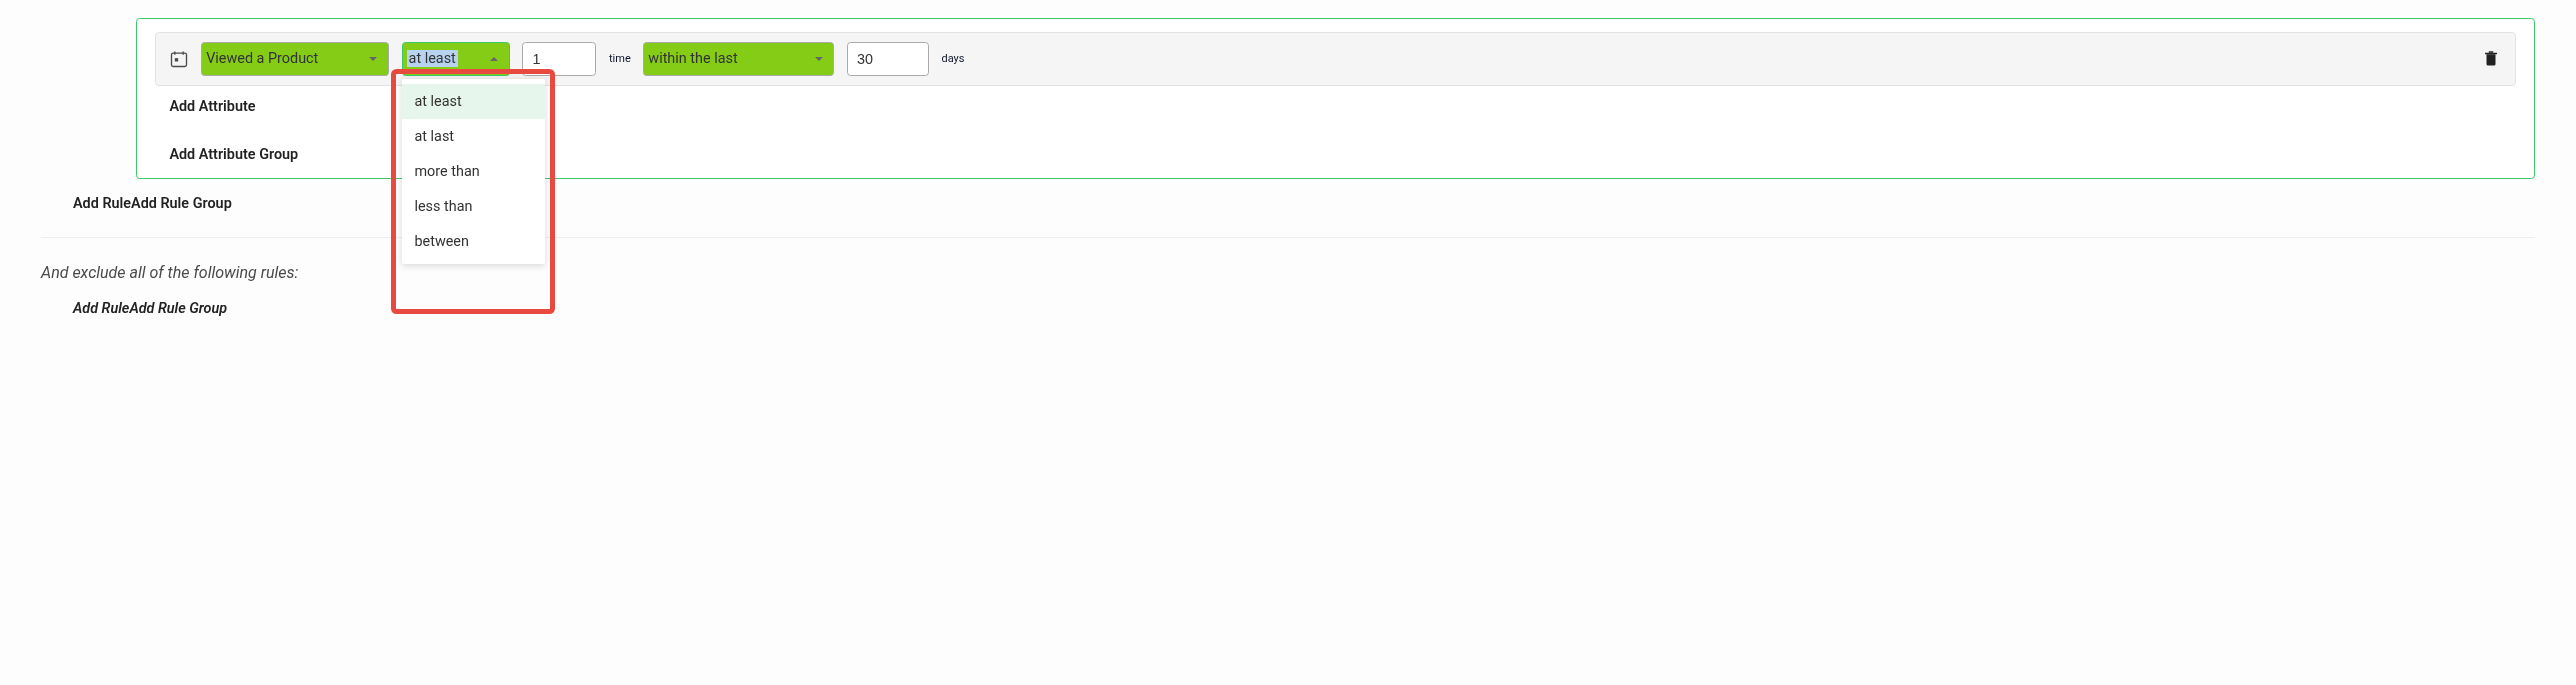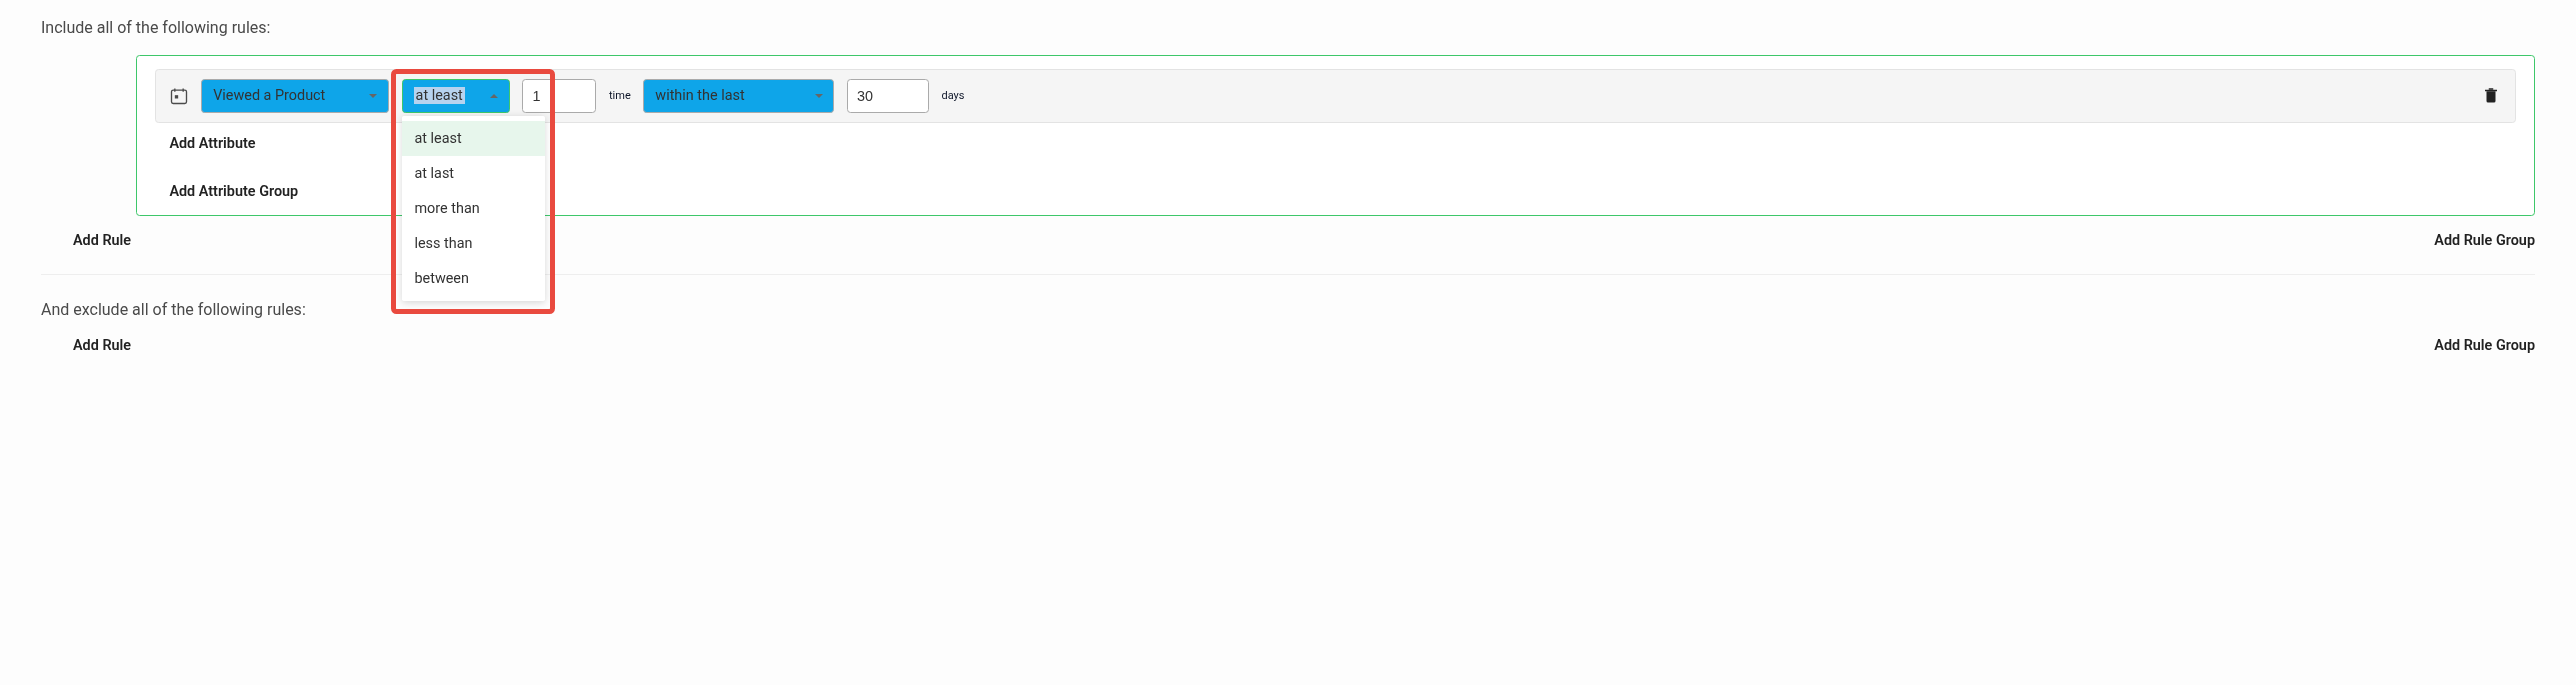--- a/index.html
+++ b/index.html
@@ -50,27 +50,27 @@
       justify-content: center;
       color: #4a4a4a;
       flex-shrink: 0;
     }
     .calendar-icon svg {
       width: 20px;
       height: 20px;
     }
     .select-field {
       position: relative;
-      background: #0ea5e9;
+      background: #84cc16;
       border: 0.9px solid #aaa;
       border-radius: 3.6px;
       height: 34px;
       display: flex;
       align-items: center;
-      padding: 0 32px 0 11px;
+      padding: 0 32px 0 4px;
       font-size: 14.4px;
       color: #333;
       cursor: pointer;
       white-space: nowrap;
       flex-shrink: 0;
     }
     .select-field::after {
       content: "";
       position: absolute;
       right: 10.8px;
@@ -145,21 +145,20 @@
     .action-link {
       font-weight: 600;
       font-size: 14.4px;
       color: #222;
       cursor: pointer;
     }
     .bottom-actions {
       display: flex;
       padding: 0 0 0 32px;
       margin-bottom: 25px;
-      justify-content: space-between;
     }
     .divider {
       border: none;
       border-top: 0.9px solid #eee;
       margin: 0 0 25px 0;
     }
     .dropdown-menu {
       position: absolute;
       top: 36px;
       left: -0.9px;
@@ -182,27 +181,27 @@
     }
     .highlight-box {
       position: absolute;
       border: 5.4px solid #e94a3f;
       border-radius: 5.4px;
       z-index: 200;
       pointer-events: none;
     }
     .exclude-section {
       margin-top: 4px;
+      font-style: italic;
     }
   </style>
 </head>
 <body>
 
 <div class="container">
-  <div class="section-header">Include all of the following rules:</div>
 
   <div class="rule-card">
     <div class="rule-row">
       <span class="calendar-icon">
         <svg viewBox="0 0 24 24" fill="none" stroke="#4a4a4a" stroke-width="1.6">
           <rect x="3" y="5" width="18" height="16" rx="2"></rect>
           <line x1="7" y1="3" x2="7" y2="7"></line>
           <line x1="17" y1="3" x2="17" y2="7"></line>
           <rect x="7" y="11" width="4" height="4" fill="#4a4a4a" stroke="none"></rect>
         </svg>

